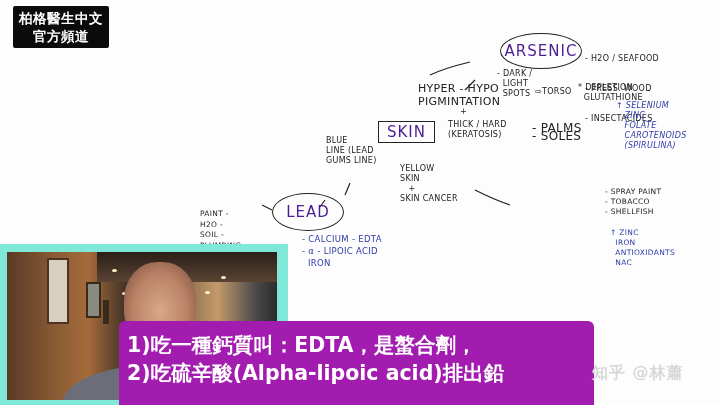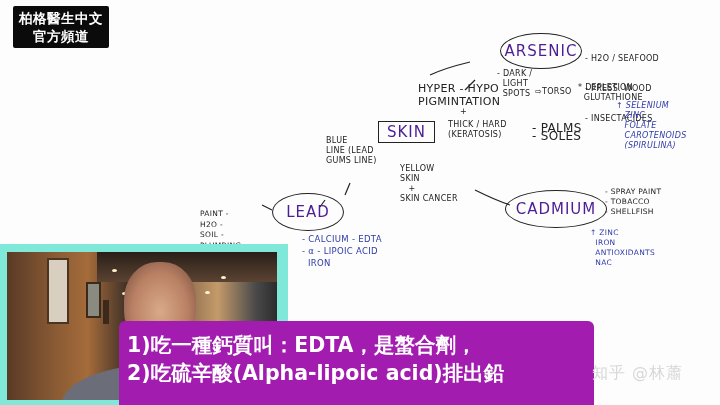--- a/index.html
+++ b/index.html
@@ -16,21 +16,21 @@
   .video { position:absolute; left:7px; top:8px; width:270px; height:148px; overflow:hidden;
     background: linear-gradient(90deg, #5a3a26 0%, #8a5b34 18%, #a56b3a 30%, #3c2f27 45%, #6f5640 60%, #c49a6a 78%, #4a4a4a 92%, #2c2c2c 100%); }
   .video .ceiling { position:absolute; left:90px; top:0; width:180px; height:30px; background:linear-gradient(180deg,#2a1f18,#5b4332); }
   .frame1 { position:absolute; left:40px; top:6px; width:18px; height:62px; border:2px solid #4b3422; background:#d8cfc0; }
   .frame2 { position:absolute; left:79px; top:30px; width:11px; height:32px; border:2px solid #3a2a1c; background:#8a8a80; }
   .frame3 { position:absolute; left:96px; top:48px; width:6px; height:24px; background:#3a2a1c; }
   .lamp { position:absolute; width:5px; height:3px; background:#fff3c8; border-radius:50%; }
   .head { position:absolute; left:117px; top:10px; width:72px; height:82px; border-radius:46% 46% 40% 40%; background:radial-gradient(ellipse at 50% 60%, #d9a98a 0%, #b98064 55%, #6d4a3a 100%); }
   .shirt { position:absolute; left:55px; top:112px; width:200px; height:80px; border-radius:50% 50% 0 0; background:#6b6e78; }
   .subtitle { position:absolute; left:119px; top:321px; width:475px; height:84px; background:#a21caf; border-radius:6px 6px 0 0; color:#fff; font-weight:bold; font-size:20.5px; line-height:28px; padding:10px 0 0 8px; box-sizing:border-box; white-space:nowrap; }
-  .watermark { position:absolute; left:592px; top:363px; color:#d8d8d8; font-size:16px; letter-spacing:1px; white-space:nowrap; }
+  .watermark { position:absolute; left:592px; top:363px; color:#d8d8d8; font-size:16px; letter-spacing:1px; white-space:nowrap;font-weight:bold; }
 </style>
 </head>
 <body>
 
 <div class="stage">
 
   <div class="logo">
     <div>柏格醫生中文</div>
     <div>官方頻道</div>
   </div>
@@ -86,27 +86,24 @@
     <span>LEAD</span>
   </div>
   <div class="hand" style="left:200px;top:195px;font-size:7.5px;line-height:10.5px;margin-top:14px;">PAINT -
 H2O -
 SOIL -
 PLUMBING -</div>
   <div class="hand blue" style="left:302px;top:233px;font-size:8.5px;line-height:12px;">- CALCIUM - EDTA
 - α - LIPOIC ACID
   IRON</div>
 
-  <div class="node ellipse" style="left:505px;top:190px;width:100px;height:36px;">
-    <span>CADMIUM</span>
-  </div>
   <div class="hand" style="left:605px;top:187px;font-size:7.5px;">- SPRAY PAINT
 - TOBACCO
 - SHELLFISH</div>
-  <div class="hand blue" style="left:590px;top:228px;font-size:7.5px;">↑ ZINC
+  <div class="hand blue" style="left:610px;top:228px;font-size:7.5px;">↑ ZINC
   IRON
   ANTIOXIDANTS
   NAC</div>
 
   <div class="pip">
     <div class="video">
       <div class="ceiling"></div>
       <div class="frame1"></div>
       <div class="frame2"></div>
       <div class="frame3"></div>

